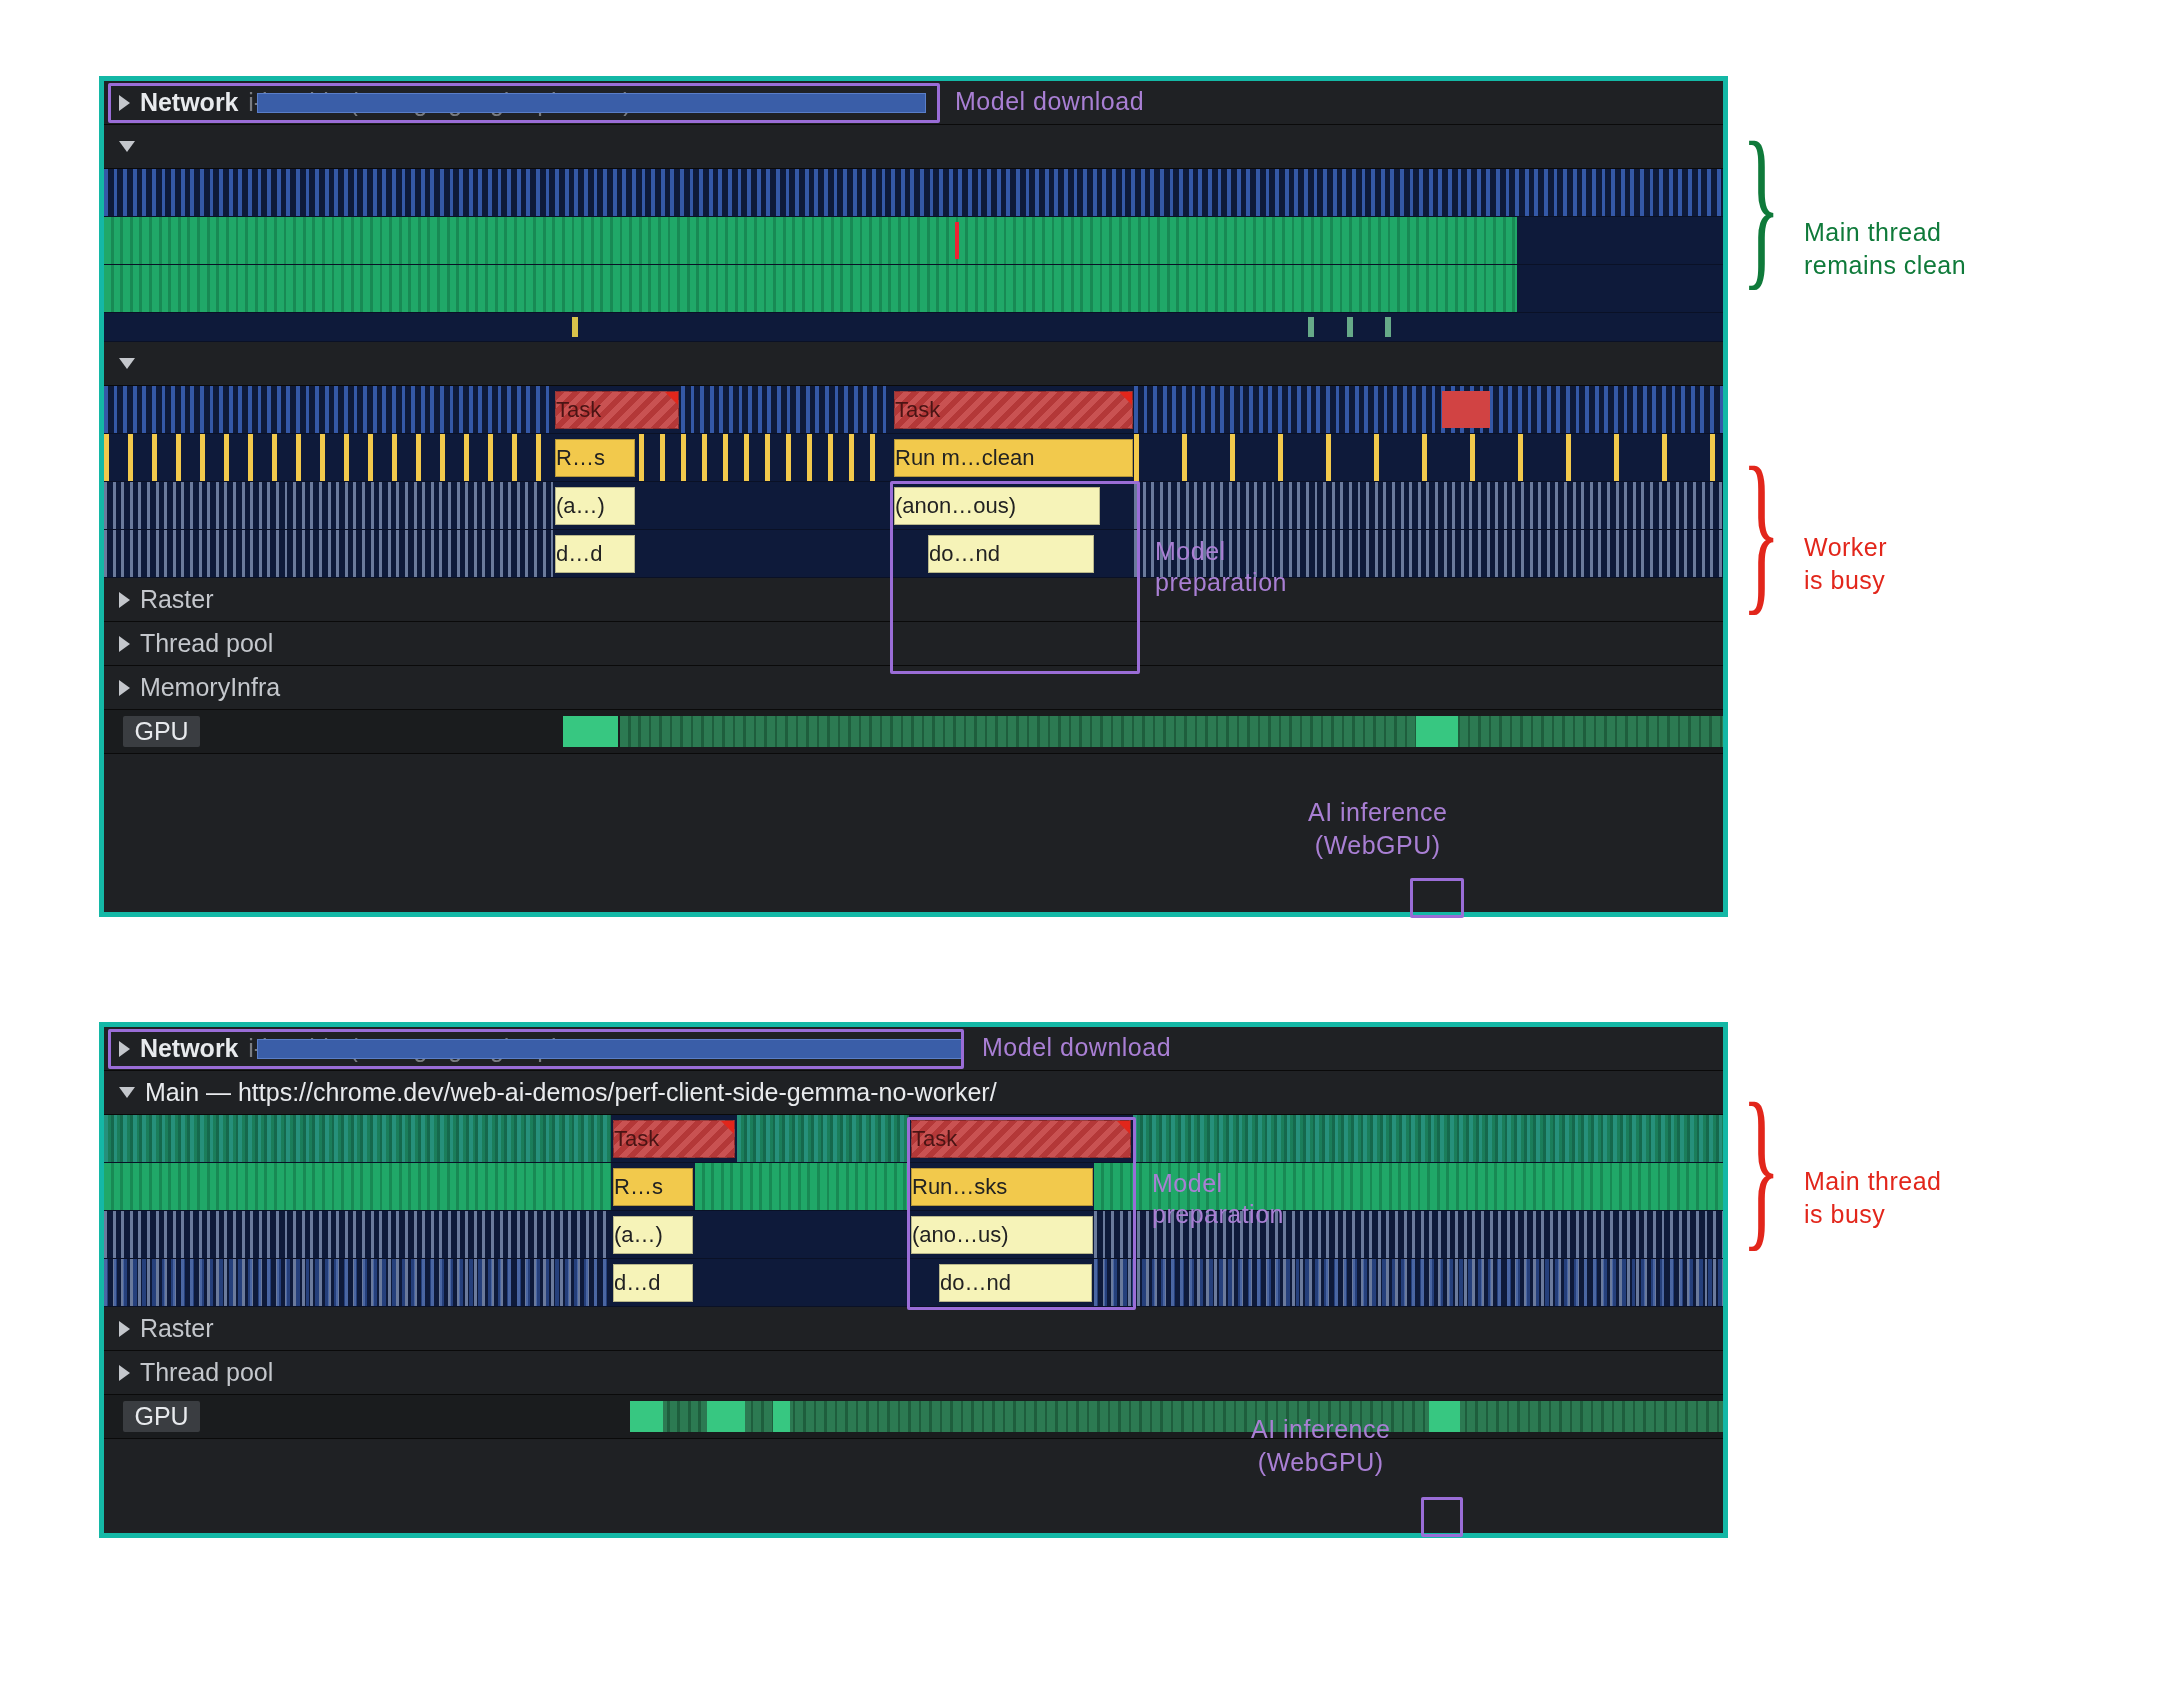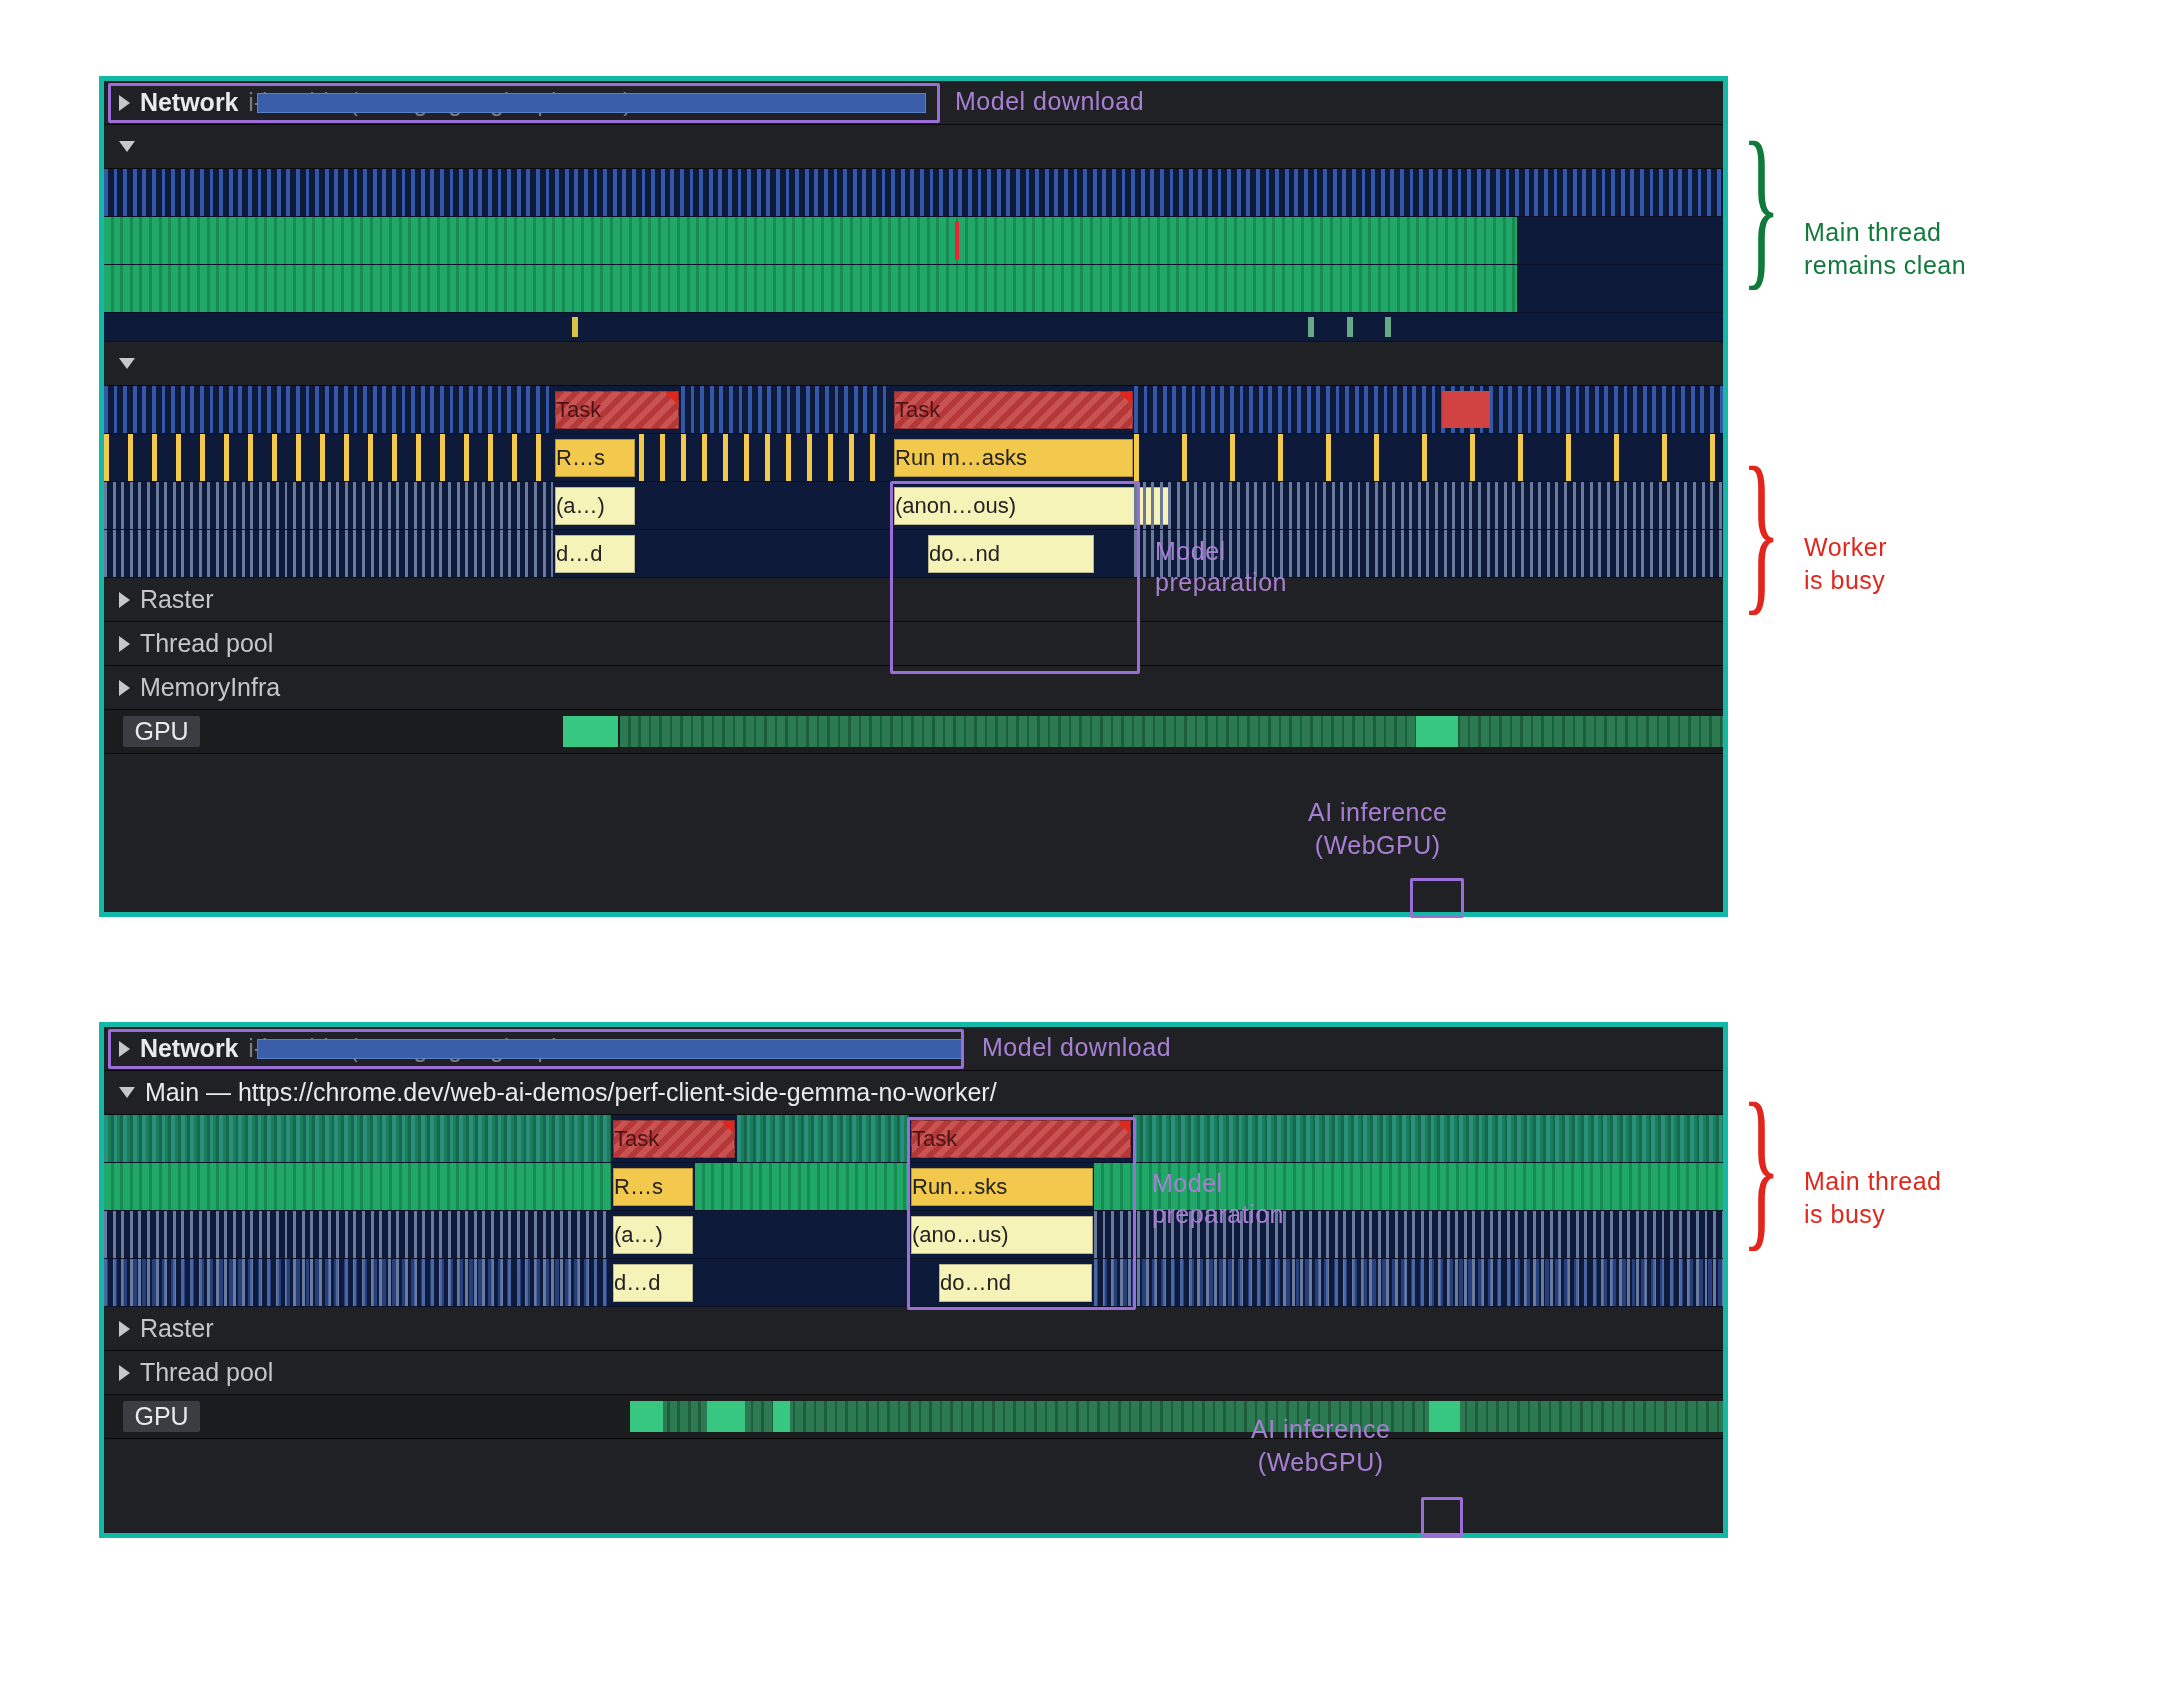--- a/index.html
+++ b/index.html
@@ -103,30 +103,30 @@
     <div class="bars hatch2" style="left:1030px;right:0"></div>
     <div class="bar" style="left:1338px;width:48px;background:#d14343;top:4.8px;bottom:4.8px"></div>
   </div>
   <div class="row trk">
     <div class="bars" style="left:0;width:449px;background:repeating-linear-gradient(90deg,var(--yellow-task) 0,var(--yellow-task) 4.8px,transparent 4.8px,transparent 24px)"></div>
     <div class="box yellow" style="left:451px;width:80px">
           <span>R…s</span>
         </div>
     <div class="bars" style="left:535px;width:252px;background:repeating-linear-gradient(90deg,var(--yellow-task) 0,var(--yellow-task) 4.8px,transparent 4.8px,transparent 21px)"></div>
     <div class="box yellow" style="left:790px;width:239px">
-          <span>Run m…asks</span>
+          <span>Run m…clean</span>
         </div>
     <div class="bars" style="left:1030px;right:0;background:repeating-linear-gradient(90deg,var(--yellow-task) 0,var(--yellow-task) 4.8px,transparent 4.8px,transparent 48px)"></div>
   </div>
   <div class="row trk">
     <div class="bars hatch" style="left:0;width:449px"></div>
     <div class="box lemon" style="left:451px;width:80px">
           <span>(a…)</span>
         </div>
-    <div class="box lemon" style="left:790px;width:277px">
+    <div class="box lemon" style="left:790px;width:206px">
           <span>(anon…ous)</span>
         </div>
     <div class="bars hatch" style="left:1030px;right:0"></div>
   </div>
   <div class="row trk">
     <div class="bars hatch" style="left:0;width:449px"></div>
     <div class="box lemon" style="left:451px;width:80px">
           <span>d…d</span>
         </div>
     <div class="box lemon" style="left:824px;width:166px">

